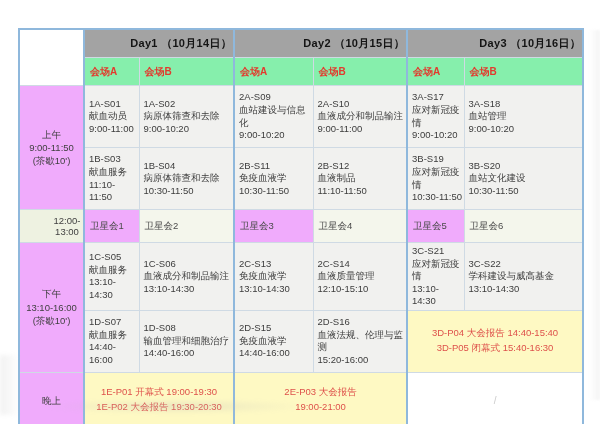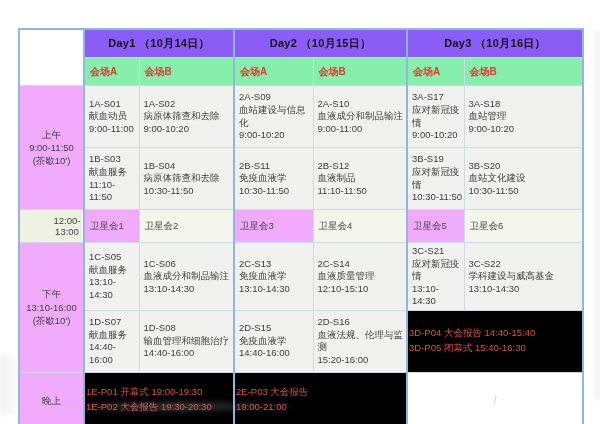--- a/index.html
+++ b/index.html
@@ -17,42 +17,42 @@
   tr.h1 td{height:25px;}
   tr.h2 td{height:25px;}
   tr.ra td{height:57px;}
   tr.rb td{height:57px;}
   tr.sat td{height:30px;}
   tr.rc td{height:56px;}
   tr.rd td{height:57px;}
   tr.re td{height:53px;}
   .corner{background:#ffffff;}
   .day-h{
-    background:#8b5cf6;font-weight:bold;font-size:11px;color:#141414;
-    text-align:center;letter-spacing:.3px;
+    background:#a3a3a3;font-weight:bold;font-size:11px;color:#141414;
+    text-align:right;letter-spacing:.3px;
   }
   .venue{
     background:#86efac;color:#e23a2e;font-weight:bold;font-size:10px;
     text-align:left;padding-left:5px;
   }
   .session{
     background:#f1f1ef;font-size:9.5px;color:#3c3c3c;line-height:1.32;
     text-align:left;padding:2px 1px 2px 4px;
   }
   .session span{display:block;}
   .lbl{
     background:#f0abfc;text-align:center;font-size:9.5px;color:#3f3f3f;line-height:1.4;
   }
   .lbl span{display:block;}
   .noon{background:#eef2e1;text-align:center;font-size:9.5px;color:#3f3f3f;padding-left:32px;}
   .satc{font-size:9.5px;color:#4a4a4a;text-align:left;padding-left:5px;}
   .sat-a{background:#f0abfc;}
   .sat-b{background:#f4f6ec;}
   .red-cell{
-    background:#000000;color:#de514b;font-size:9.5px;line-height:1.55;
+    background:#fef9c3;color:#de514b;text-align:center;font-size:9.5px;line-height:1.55;
   }
   .red-cell span{display:block;}
   .slash-cell{background:#ffffff;color:#cccccc;text-align:center;font-size:10px;}
   .artifact{position:absolute;pointer-events:none;}
   .art-bottom{
     left:40px;top:399px;width:270px;height:15px;opacity:.30;
     background:radial-gradient(ellipse at center,#b9b9b9 0%,rgba(185,185,185,0) 70%);
     filter:blur(2px);
   }
   .art-corner{

